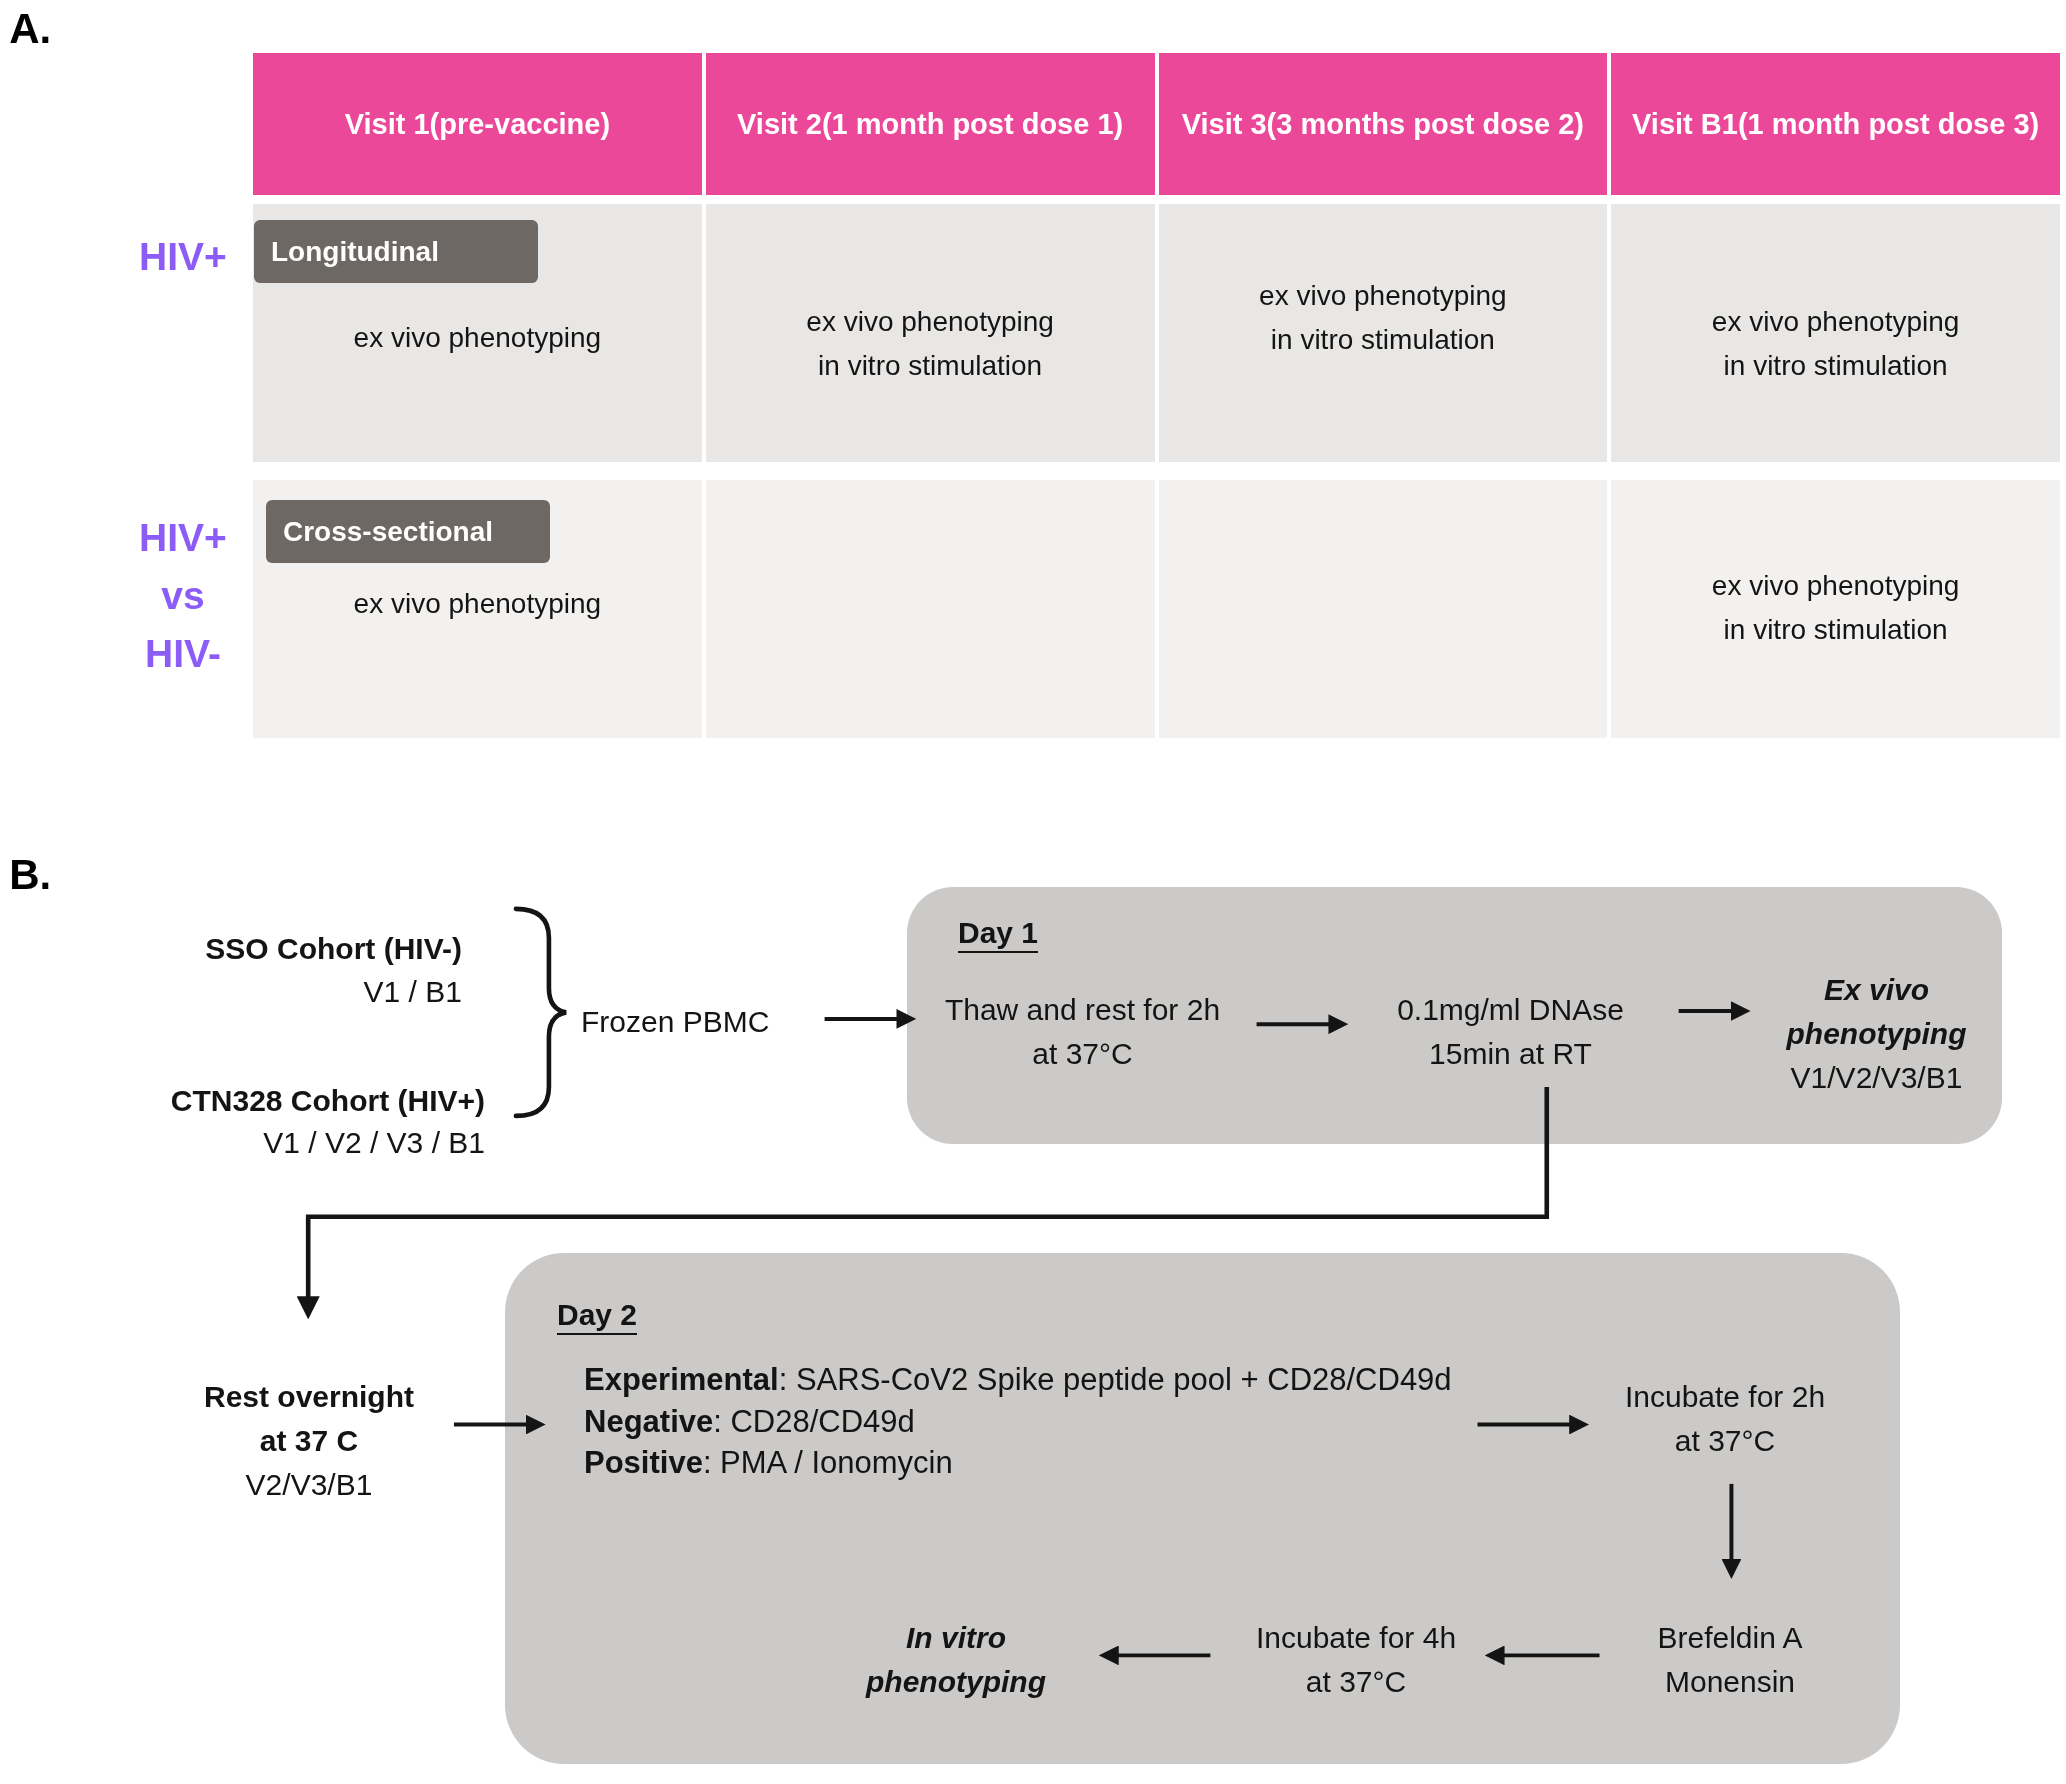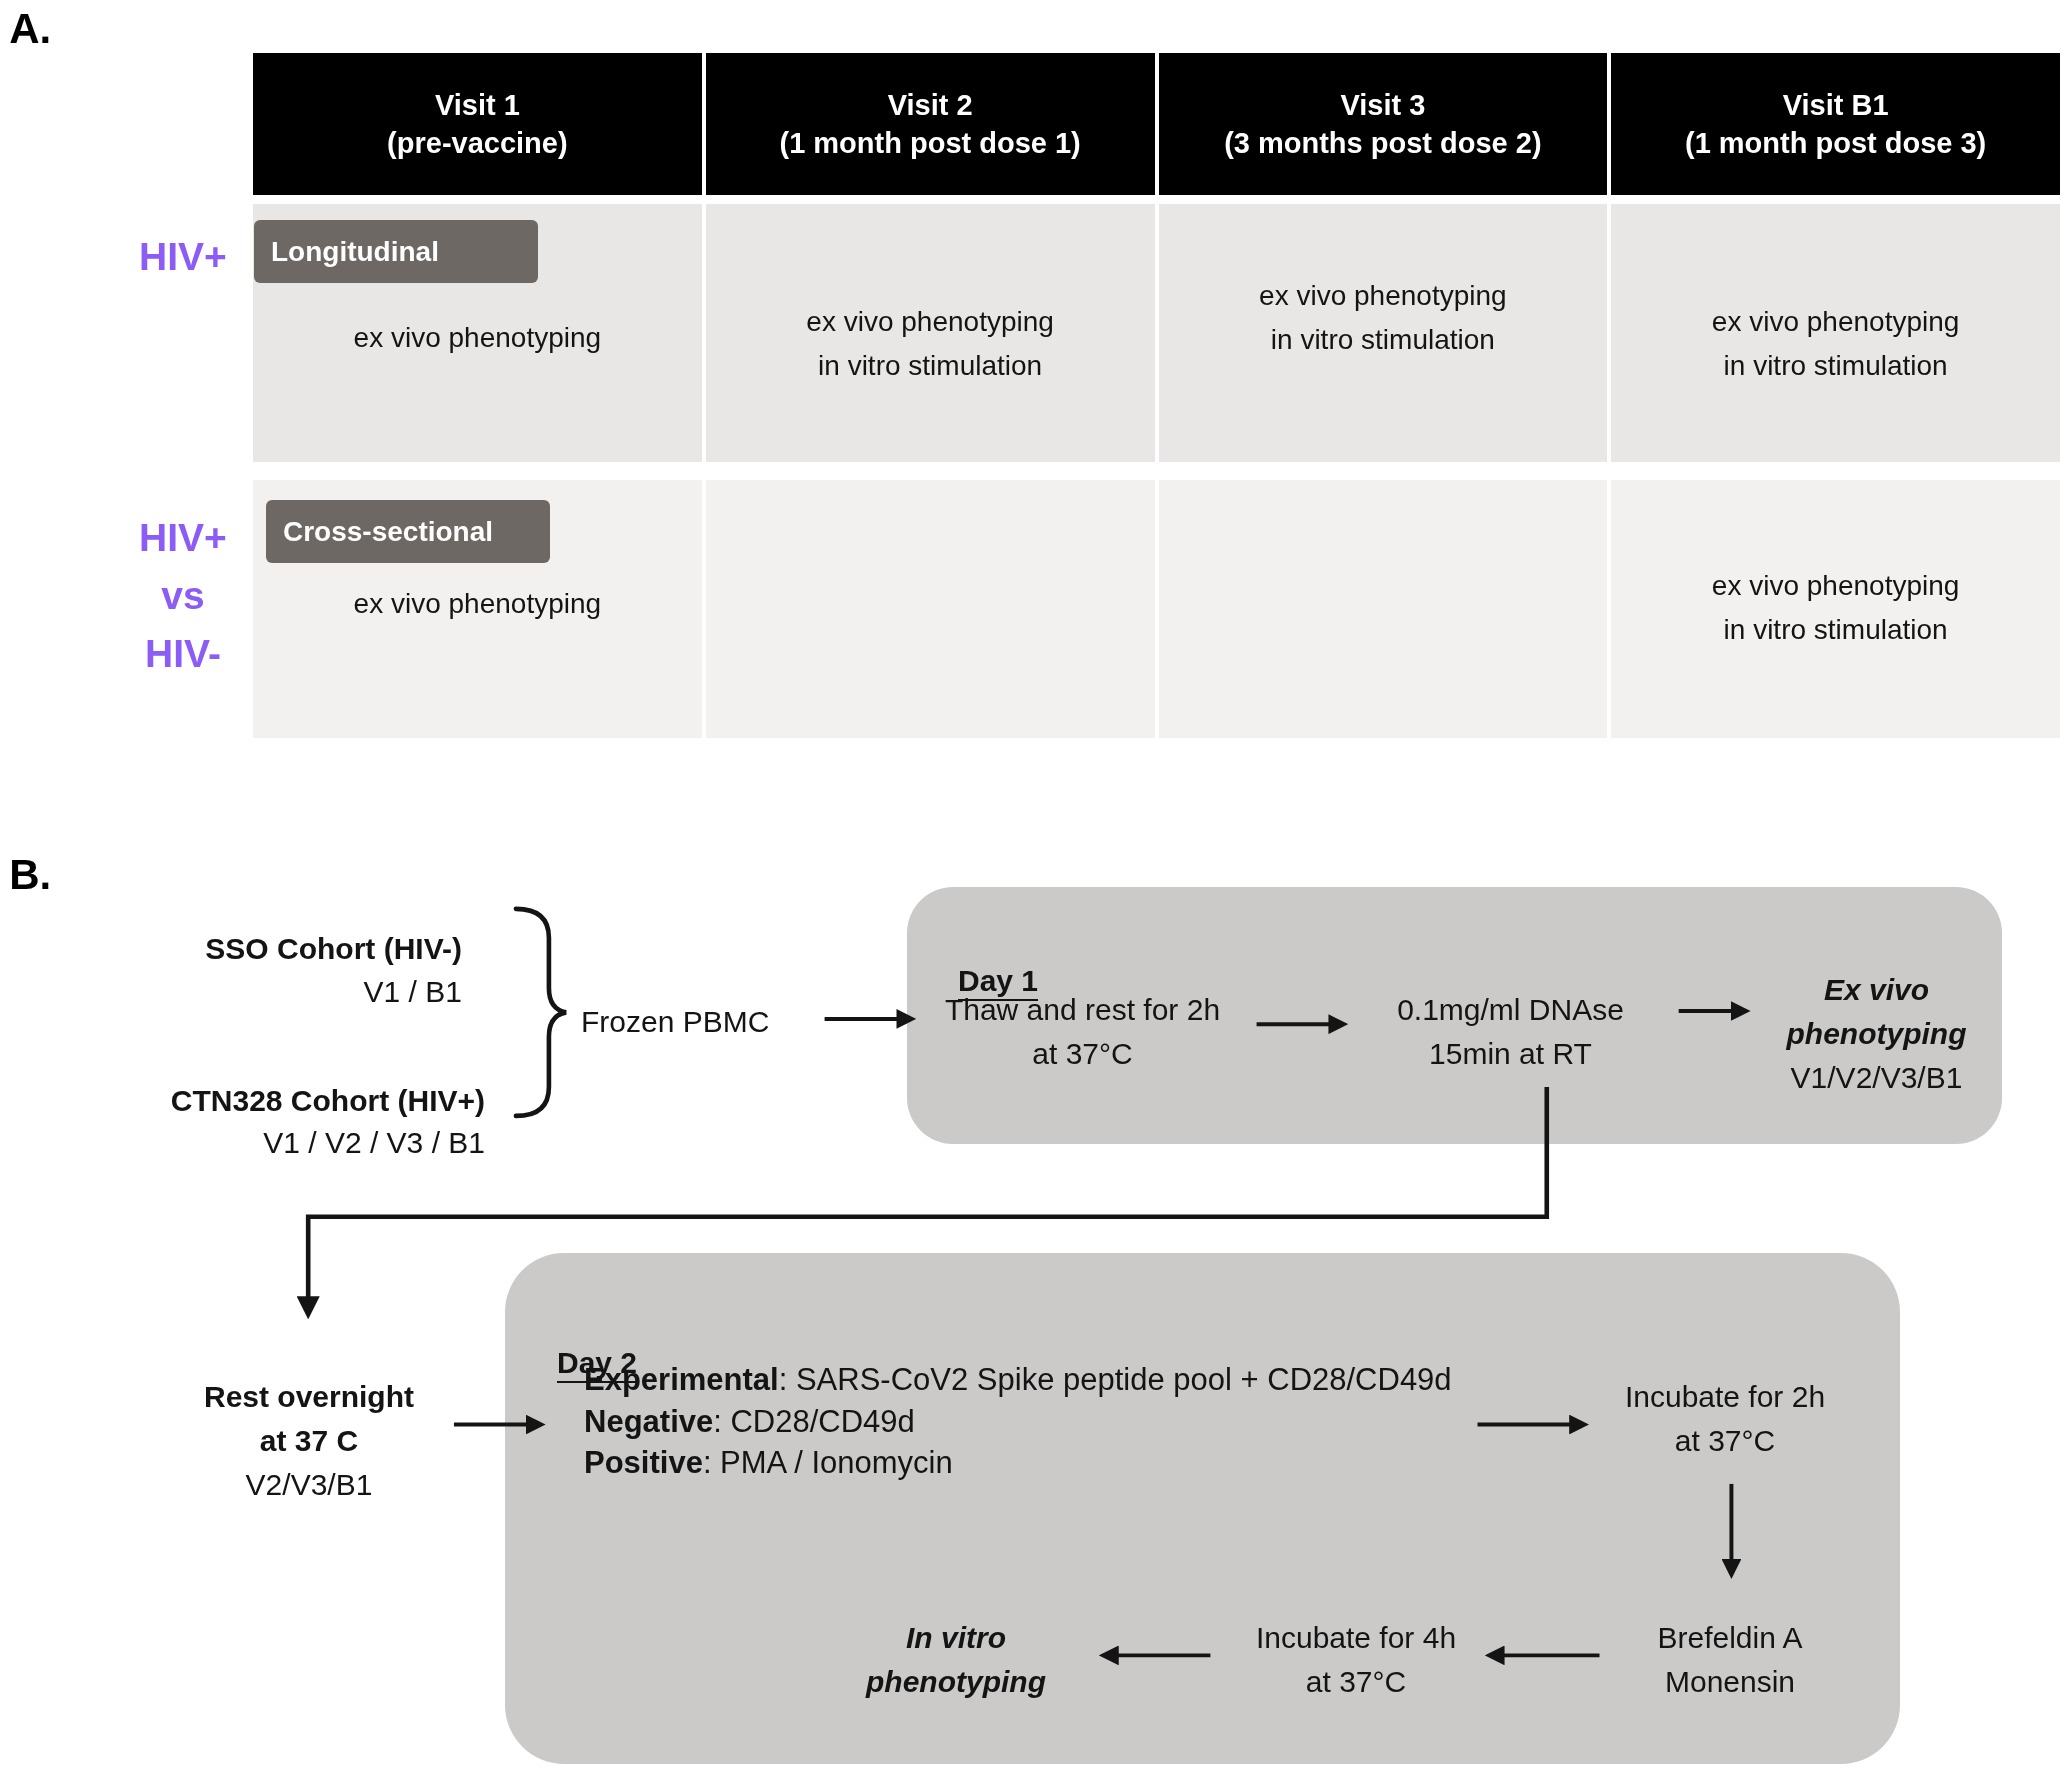--- a/index.html
+++ b/index.html
@@ -3,21 +3,21 @@
 <meta charset="utf-8">
 <style>
   html,body{margin:0;padding:0;background:#ffffff;}
   body{width:2066px;height:1784px;position:relative;font-family:"Liberation Sans",sans-serif;color:#141414;overflow:hidden;}
   .abs{position:absolute;}
   
   .panel-label{font-size:42px;font-weight:bold;color:#000;}
   
   .tbl-row{position:absolute;left:253px;width:1807px;display:grid;grid-template-columns:repeat(4,1fr);column-gap:4px;}
   .hdr{top:53px;height:142px;}
-  .hdr .cell{background:#000000;color:#ffffff;font-weight:bold;font-size:29px;line-height:38px;display:flex;flex-direction:column;align-items:center;justify-content:center;text-align:center;}
+  .hdr .cell{background:#ec4899;color:#ffffff;font-weight:bold;font-size:29px;line-height:38px;display:flex;flex-direction:row;align-items:center;justify-content:center;text-align:center;}
   .body-row .cell{font-size:28px;line-height:44px;text-align:center;}
   .row1{top:204px;height:258px;}
   .row1 .cell{background:#e8e7e5;}
   .row2{top:480px;height:258px;}
   .row2 .cell{background:#f2f1ef;}
   .pt-c1r1{padding-top:112px;}
   .pt-c2r1{padding-top:96px;}
   .pt-c3r1{padding-top:70px;}
   .pt-c4r1{padding-top:96px;}
   .pt-c1r2{padding-top:102px;}
@@ -25,21 +25,21 @@
   .badge{position:absolute;left:254px;width:284px;height:63px;background:#6e6864;color:#ffffff;font-weight:bold;font-size:28px;line-height:63px;padding-left:17px;box-sizing:border-box;border-radius:6px;}
   .side-label{position:absolute;left:84px;width:198px;text-align:center;font-weight:bold;font-size:39px;color:#8b5cf6;}
   .side-label .ln{line-height:58px;}
   
   .b-text{position:absolute;font-size:30px;line-height:44px;}
   .bold{font-weight:bold;}
   .bi{font-weight:bold;font-style:italic;}
   .ralign{text-align:right;}
   .calign{text-align:center;}
   .daybox{position:absolute;background:#cbcac9;border-radius:46px;}
-  .day-title{position:absolute;font-size:30px;font-weight:bold;margin-top:48px;}
+  .day-title{position:absolute;font-size:30px;font-weight:bold;}
   .day-title .u{border-bottom:2.6px solid #141414;padding-bottom:2px;}
   .cond{position:absolute;left:584px;font-size:31px;white-space:nowrap;}
   svg.overlay{position:absolute;left:0;top:0;pointer-events:none;}
 </style>
 </head>
 <body>
 
 <div class="abs panel-label" style="left:9.2px;top:5.3px;">A.</div>
 
 <div class="tbl-row hdr">

